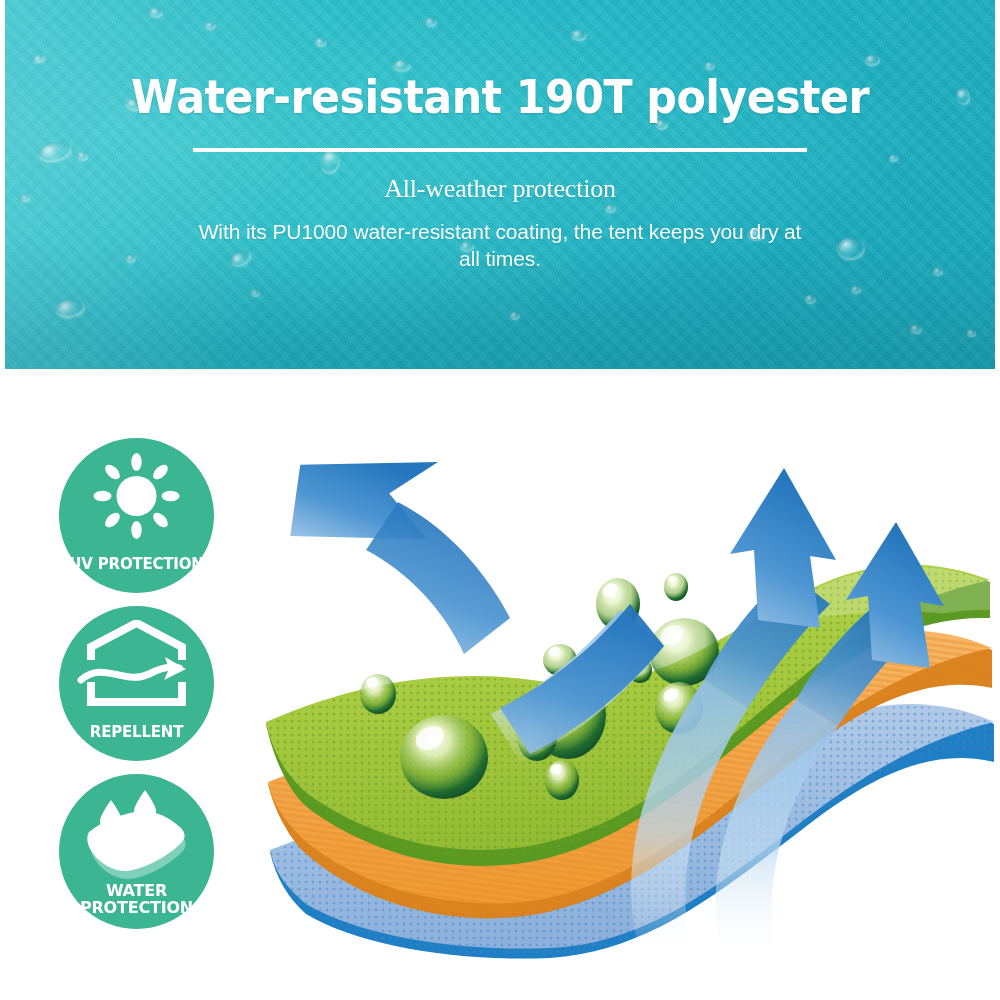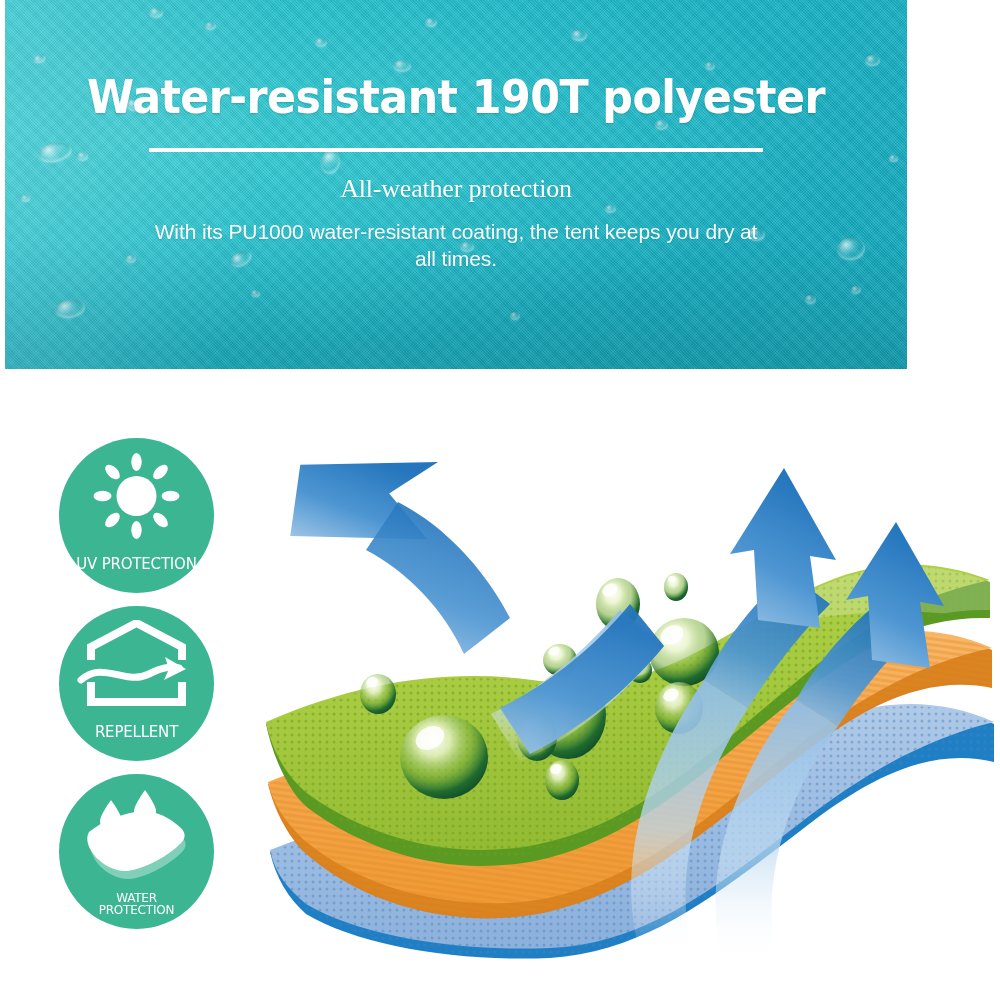--- a/index.html
+++ b/index.html
@@ -13,21 +13,21 @@
     font-family: "Liberation Sans", sans-serif;
     overflow: hidden;
     position: relative;
   }
 
   
   #hero-banner {
     position: absolute;
     left: 5px;
     top: 0px;
-    width: 902px;
+    width: 990px;
     height: 369px;
     overflow: hidden;
     background: #19bccb;
   }
   .fabric-base {
     position: absolute;
     inset: 0;
     background:
       radial-gradient(ellipse 120% 90% at 18% 38%, #35ccd4 0%, rgba(53,204,212,0) 62%),
       radial-gradient(ellipse 90% 80% at 88% 85%, #0fa9bd 0%, rgba(15,169,189,0) 60%),
@@ -132,26 +132,26 @@
     height: 92px;
   }
   .badge-label {
     position: absolute;
     left: 0;
     bottom: 20px;
     width: 155px;
     text-align: center;
     color: #ffffff;
     font-size: 15px;
-    font-weight: normal;
+    font-weight: bold;
     letter-spacing: -0.2px;
     line-height: 1.06;
     font-family: "DejaVu Sans", sans-serif;
   }
-  .badge-label.two-line { bottom: 12px; font-size: 12px; }
+  .badge-label.two-line { bottom: 12px; font-size: 16px; }
 
   
   #layer-diagram {
     position: absolute;
     left: 248px;
     top: 432px;
     width: 752px;
     height: 528px;
   }
   #layer-diagram svg { display: block; width: 100%; height: 100%; }

